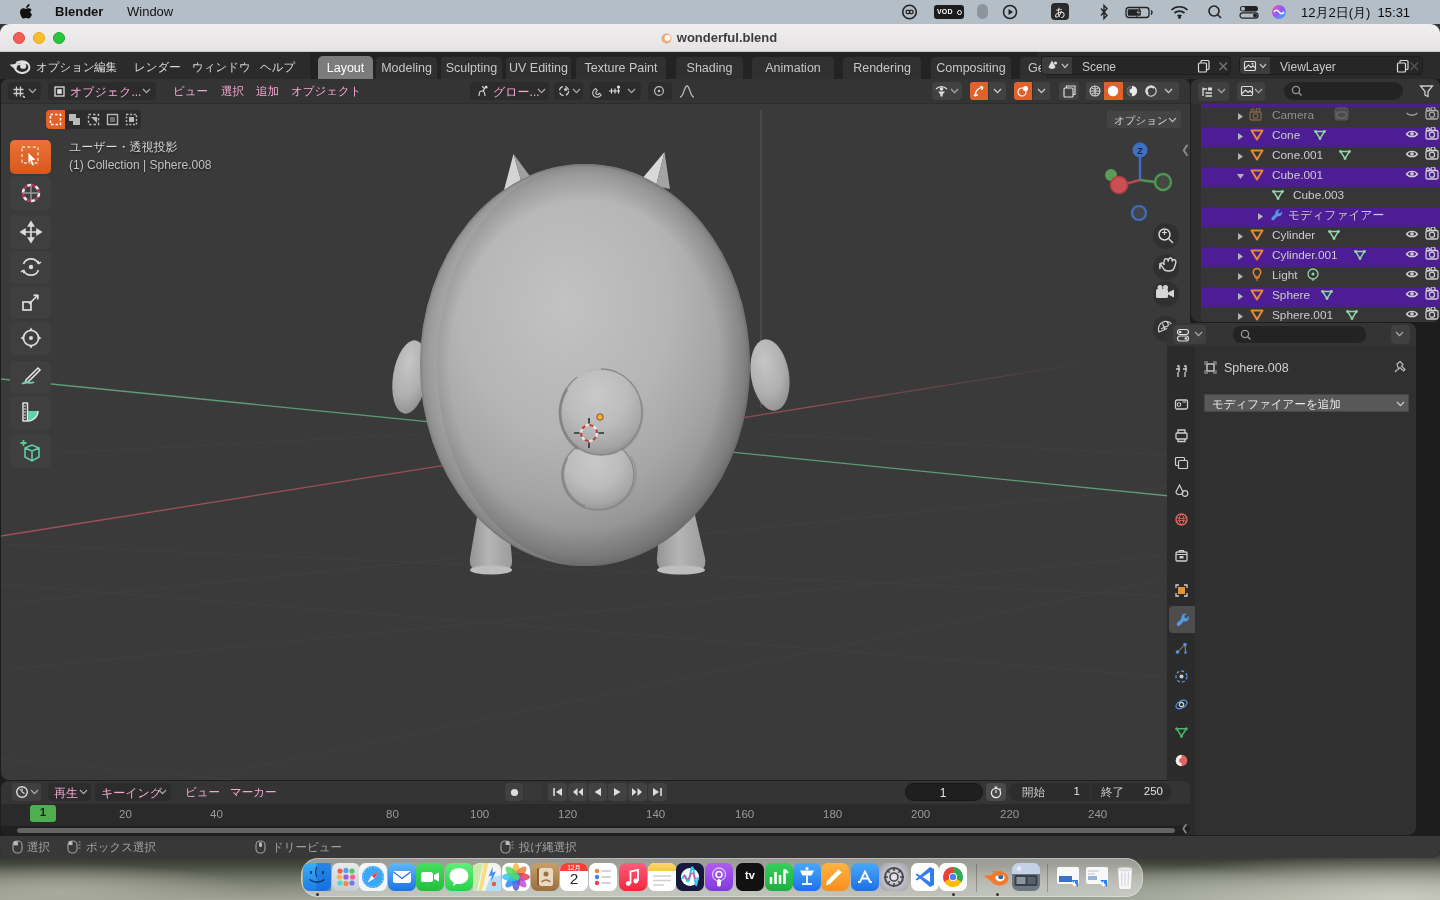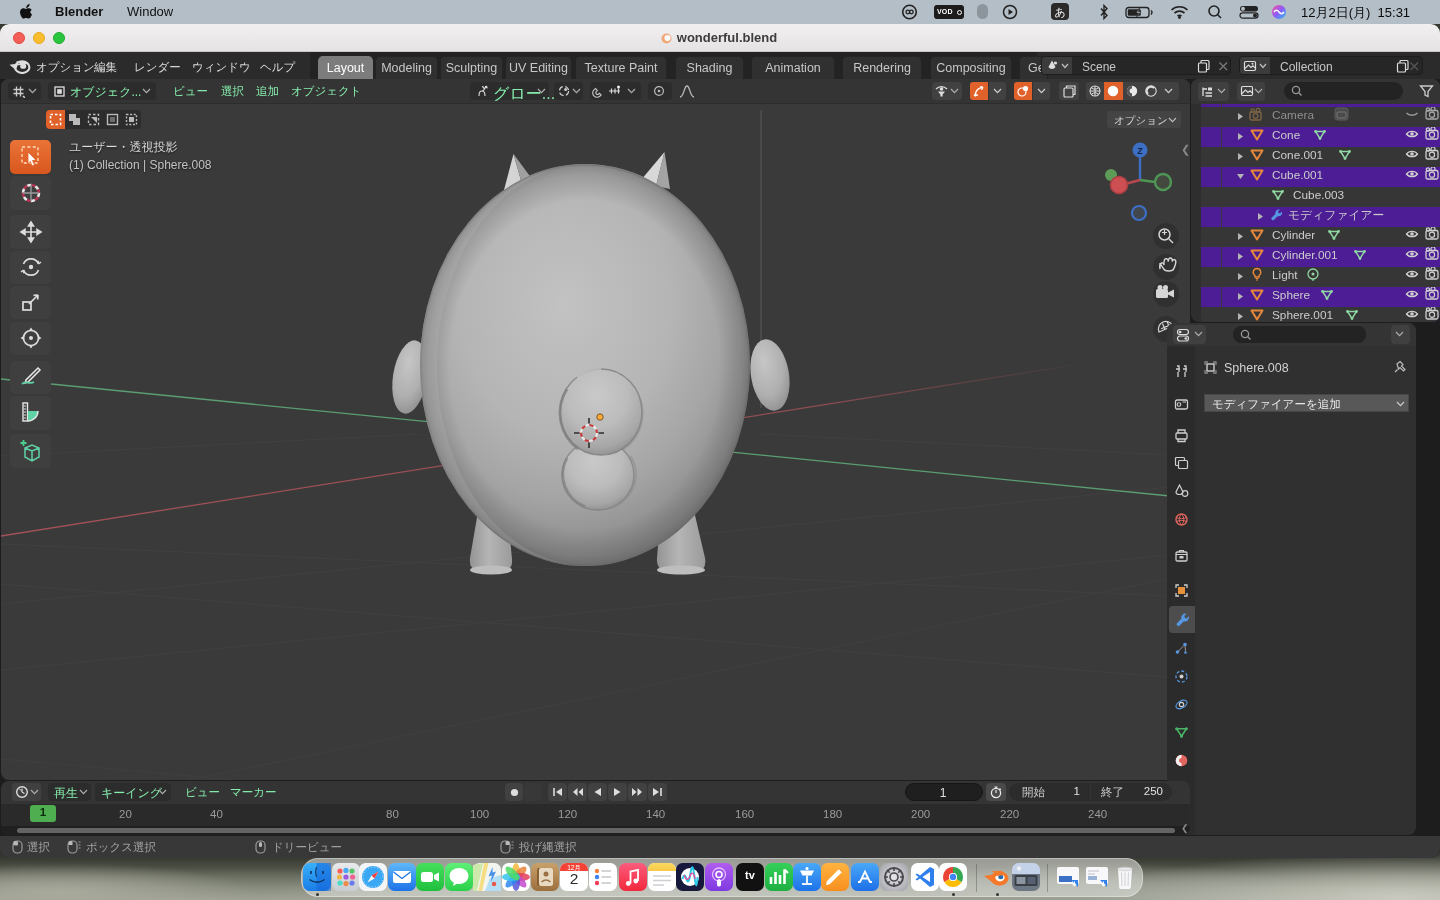--- a/index.html
+++ b/index.html
@@ -28,21 +28,21 @@
   #title { position:absolute; top:6px; width:100%; text-align:center; font-size:13px; color:#3d3d3d; font-weight:700; }
   
   #topbar { left:0; top:28px; width:1440px; height:27px; background:#2b2b2b; }
   .tmenu { position:absolute; top:8px; font-size:11.5px; color:#dcdcdc; }
   #tabs { position:absolute; left:312px; top:4px; height:23px; }
   .tab { position:absolute; top:0; height:23px; background:#303030; color:#c7c7c7; font-size:12.5px;
     border-radius:5px 5px 0 0; text-align:center; line-height:22px; border:1px solid #242424; border-bottom:none;}
   .tab.active { background:#7c7c7c; color:#fff; border-color:#7c7c7c; }
   .pill { position:absolute; background:#2c2c2c; border-radius:4px; color:#d4d4d4; font-size:12px; }
   .btn  { position:absolute; background:#414141; border-radius:4px; }
-  .menutxt { position:absolute; color:#86efac; font-size:11.5px; }
+  .menutxt { position:absolute; color:#f9a8d4; font-size:11.5px; }
   
   #vpwrap { left:1px; top:55px; width:1189px; height:701px; background:#3a3a3a; border-radius:8px; overflow:hidden; }
   #vphdr { position:absolute; left:0; top:0; width:1189px; height:25px; background:#343434; border-bottom:1px solid #2d2d2d;}
   
   #outliner { left:1191px; top:55px; width:249px; height:243px; background:#2e2e2e; border-radius:8px; overflow:hidden; }
   #props    { left:1167px; top:299px; width:249px; height:512px; background:#303030; border-radius:8px; overflow:hidden; }
   #timeline { left:1px; top:757px; width:1189px; height:54px; background:#2b2b2b; border-radius:8px; overflow:hidden; }
   #statusbar{ left:0px; top:812px; width:1440px; height:22px; background:#383838; color:#a5a5a5; font-size:11.5px; }
   .olr { position:absolute; left:0; width:249px; height:20px; }
   .olt { position:absolute; font-size:11.8px; color:#cccccc; }
@@ -172,21 +172,21 @@
     <div class="abs" style="left:1239px;top:4px;width:184px;height:19px;background:#262626;border-radius:4px;border:1px solid #1d1d1d;">
       <div class="abs" style="left:0;top:0;width:30px;height:17px;background:#3c3c3c;border-radius:3px 0 0 3px;"></div>
       <svg class="abs" style="left:3px;top:2px" width="14" height="14" viewBox="0 0 14 14">
           <rect x="1.5" y="2.5" width="11" height="9" rx="1.2" fill="none" stroke="#ddd" stroke-width="1.2"></rect>
           <path d="M2 9.5 5.5 6 8 8.5 10 6.8 12 8.8" stroke="#ddd" stroke-width="1.1" fill="none"></path>
           <circle cx="9.5" cy="4.8" r="1" fill="#ddd"></circle>
         </svg>
       <svg class="abs" style="left:19px;top:6px" width="8" height="6">
           <path d="M1 1 4 4.4 7 1" stroke="#bbb" stroke-width="1.3" fill="none"></path>
         </svg>
-      <span class="abs" style="left:40px;top:3px;font-size:12px;color:#c8c8c8;">Collection</span>
+      <span class="abs" style="left:40px;top:3px;font-size:12px;color:#c8c8c8;">ViewLayer</span>
       <svg class="abs" style="left:156px;top:2px" width="14" height="14" viewBox="0 0 14 14">
           <rect x="4" y="1.5" width="8" height="9" rx="1" fill="none" stroke="#ddd" stroke-width="1.2"></rect>
           <rect x="1.5" y="4" width="8" height="9" rx="1" fill="#262626" stroke="#ddd" stroke-width="1.2"></rect>
         </svg>
       <svg class="abs" style="left:169px;top:4px" width="11" height="11">
           <path d="M1.5 1.5 9 9 M9 1.5 1.5 9" stroke="#555" stroke-width="1.4"></path>
         </svg>
     </div>
   </div>
   <div id="vpwrap" class="abs">
@@ -213,21 +213,21 @@
       <span class="menutxt" style="left:172px;top:5px;">ビュー</span>
       <span class="menutxt" style="left:220px;top:5px;">選択</span>
       <span class="menutxt" style="left:255px;top:5px;">追加</span>
       <span class="menutxt" style="left:290px;top:5px;">オブジェクト</span>
 
       <div class="pill" style="left:469px;top:3px;width:79px;height:18px;"></div>
       <svg class="abs" style="left:474px;top:5px" width="14" height="14" viewBox="0 0 14 14">
           <path d="M4 12 C4 8 5 7 7 7 C9 7 10 8 10 12 M7 7 A2.2 2.2 0 1 0 7 2.6" stroke="#ddd" stroke-width="1.1" fill="none"></path>
           <path d="M9 5 12 2.4 M12 2.4 10 2.5 M12 2.4 11.9 4.4" stroke="#ddd" stroke-width="1.1" fill="none"></path>
         </svg>
-      <span class="menutxt" style="left:492px;top:5px;font-size:16px;">グロー...</span>
+      <span class="menutxt" style="left:492px;top:5px;font-size:12px;">グロー...</span>
       <svg class="abs" style="left:536px;top:9px" width="9" height="6">
           <path d="M1 1 4.5 4.6 8 1" stroke="#aaa" stroke-width="1.3" fill="none"></path>
         </svg>
 
       <div class="pill" style="left:553px;top:3px;width:29px;height:18px;"></div>
       <svg class="abs" style="left:556px;top:5px" width="14" height="14" viewBox="0 0 14 14">
           <circle cx="7" cy="7" r="4.6" fill="none" stroke="#ccc" stroke-width="1.2" stroke-dasharray="5 2.4"></circle>
           <circle cx="8.6" cy="5.4" r="1.5" fill="#ccc"></circle>
         </svg>
       <svg class="abs" style="left:571px;top:9px" width="9" height="6">

